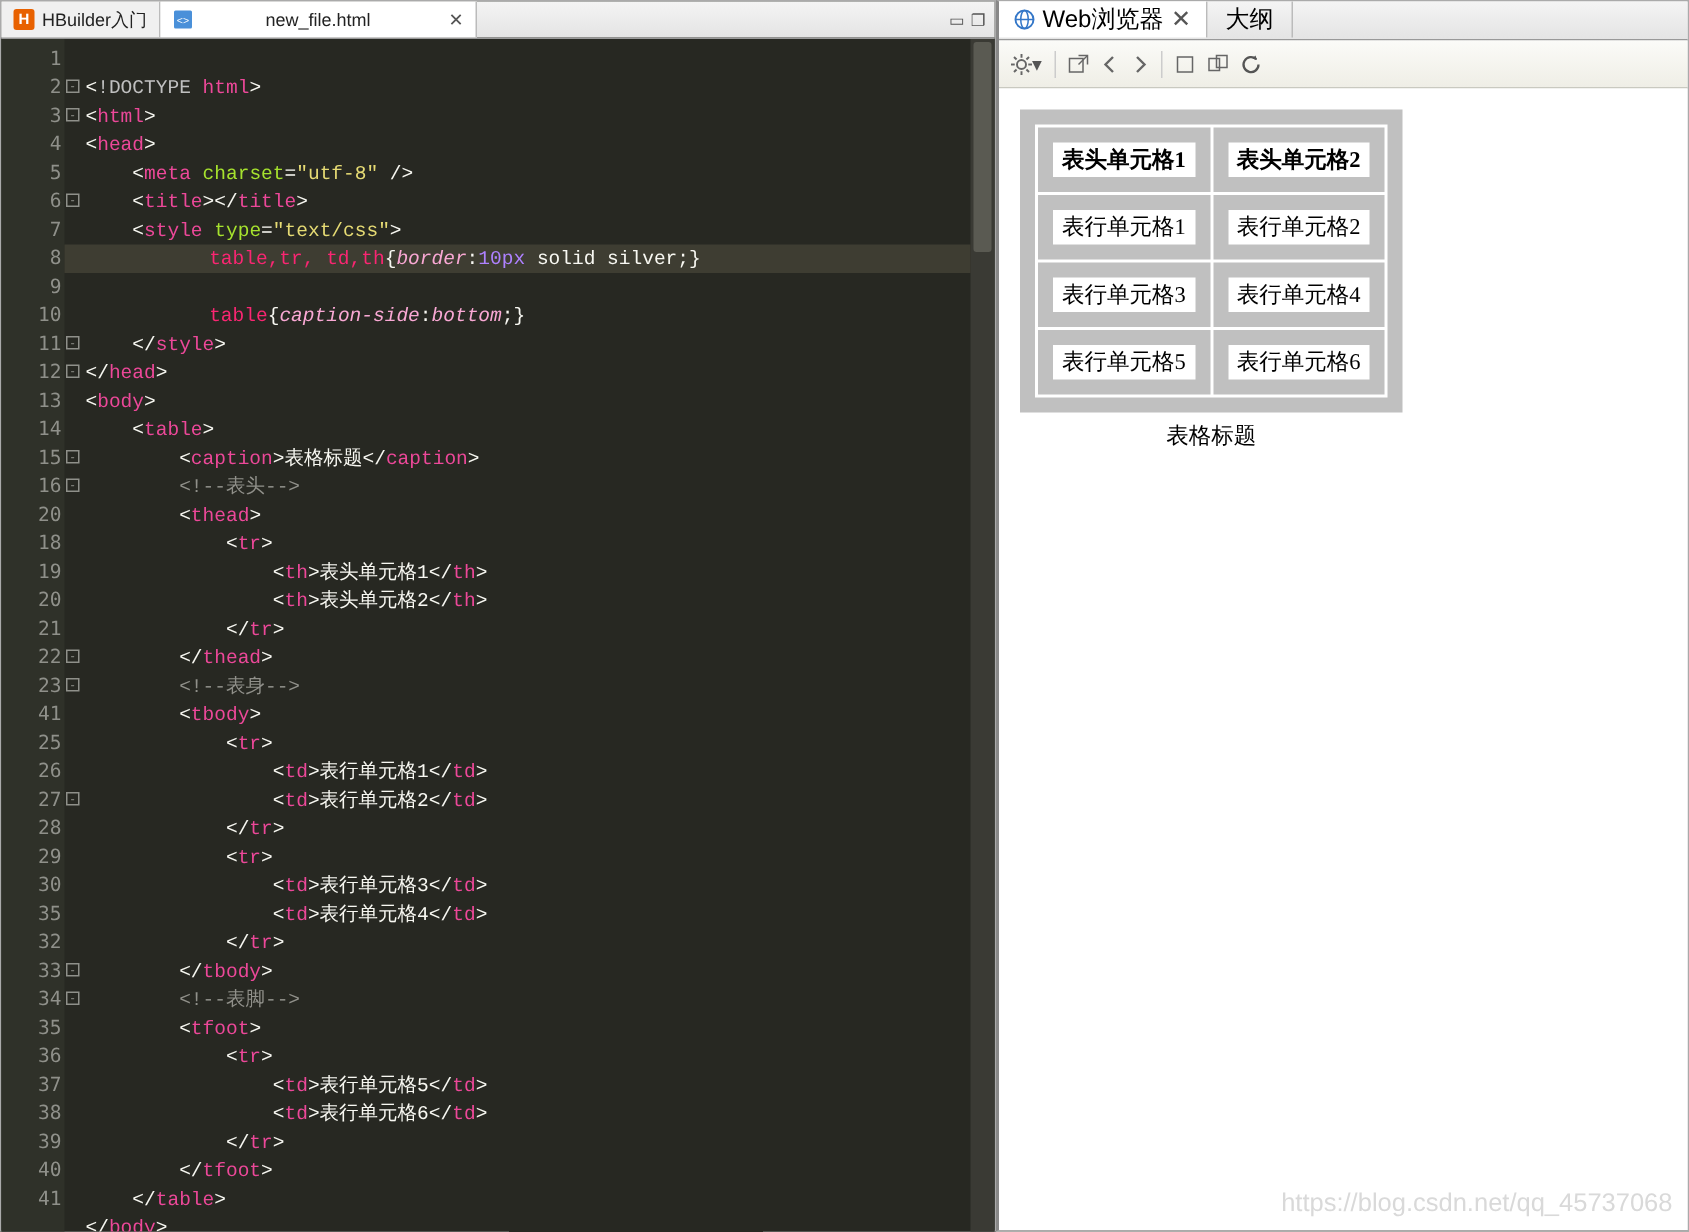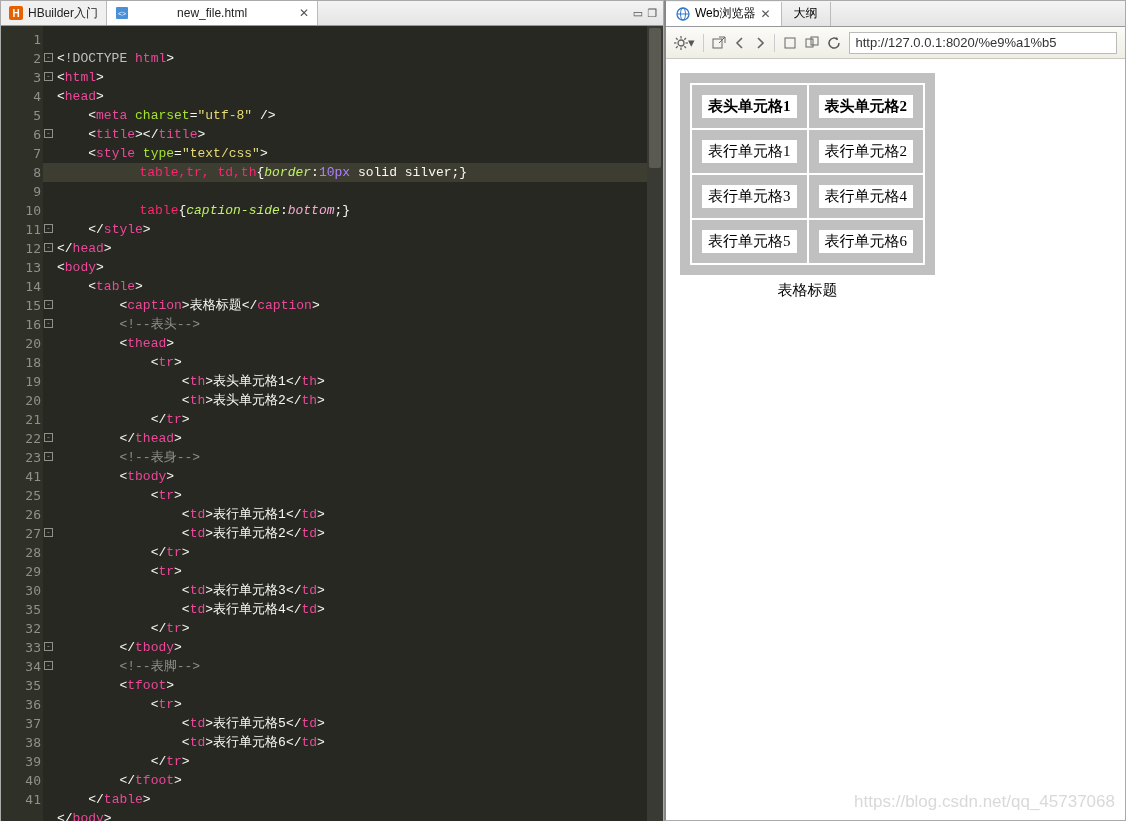--- a/index.html
+++ b/index.html
@@ -82,21 +82,21 @@
   position:relative;
 }
 .code .line { height:19px; }
 .code .hl-line { background:#3e3d32; display:block; margin-left:-14px; padding-left:14px;}
 .tok-doctype{color:#c0c0c0;}
 .tok-tag{color:#ec4899;}
 .tok-bracket{color:#f8f8f2;}
 .tok-attr{color:#a6e22e;}
 .tok-string{color:#e6db74;}
 .tok-css-sel{color:#f92672;margin-left:20px;}
-.tok-css-prop{color:#bef264; font-style:italic;}
+.tok-css-prop{color:#f9a8d4; font-style:italic;}
 .tok-css-val{color:#f9a8d4; font-style:italic;margin-top:36px;}
 .tok-css-valw{color:#f8f8f2;}
 .tok-comment{color:#90908a;}
 .tok-num{color:#ae81ff;}
 .tok-text{color:#f8f8f2;}
 .scrollbar-v {
   width:16px; background:#3a3a34;
 }
 .scrollbar-v .thumb{ margin:2px; width:12px; height:140px; background:#5a5a52; border-radius:2px;}
 
@@ -106,23 +106,23 @@
   border:1px solid #aaa;
   border-left: 2px solid #888;
   display:flex;
   flex-direction:column;
   background:#fff;
 }
 .r-tabbar {
   height:26px;
   background: linear-gradient(#f4f4f4,#e4e4e4);
   display:flex;
-  align-items:center;
+  align-items:flex-start;
   border-bottom:1px solid #999;
-  font-size:12px;
+  font-size:16px;
 }
 .r-tab {
   display:flex; align-items:center; gap:5px;
   padding:0 10px; height:24px; border-right:1px solid #bbb;
   background:#fff; cursor:pointer;
 }
 .r-tab .globe{width:14px;height:14px;}
 .r-tab .close{color:#555;}
 .r-tab2 { padding:12px 12px; height:24px; display:flex; align-items:center; border-right:1px solid #bbb; cursor:pointer;}
 .browser-toolbar {
@@ -347,23 +347,20 @@
           <rect x="1" y="3" width="7" height="8" fill="none" stroke="#666"></rect>
           <rect x="6" y="1" width="7" height="8" fill="none" stroke="#666"></rect>
         </svg>
       </span>
     <span class="btn">
         <svg width="14" height="14" viewBox="0 0 14 14">
           <path d="M12 7 A5 5 0 1 1 10.5 3.5" fill="none" stroke="#555" stroke-width="1.5"></path>
           <path d="M10 1 L11 4 L8 3 Z" fill="#555"></path>
         </svg>
       </span>
-    <div class="urlbox">
-        <span>http://127.0.0.1:8020/%e9%a1%b5</span>
-      </div>
   </div>
 
   <div class="preview-area">
     <table>
       <caption>表格标题</caption>
       <thead>
         <tr>
           <th>表头单元格1</th>
           <th>表头单元格2</th>
         </tr>

